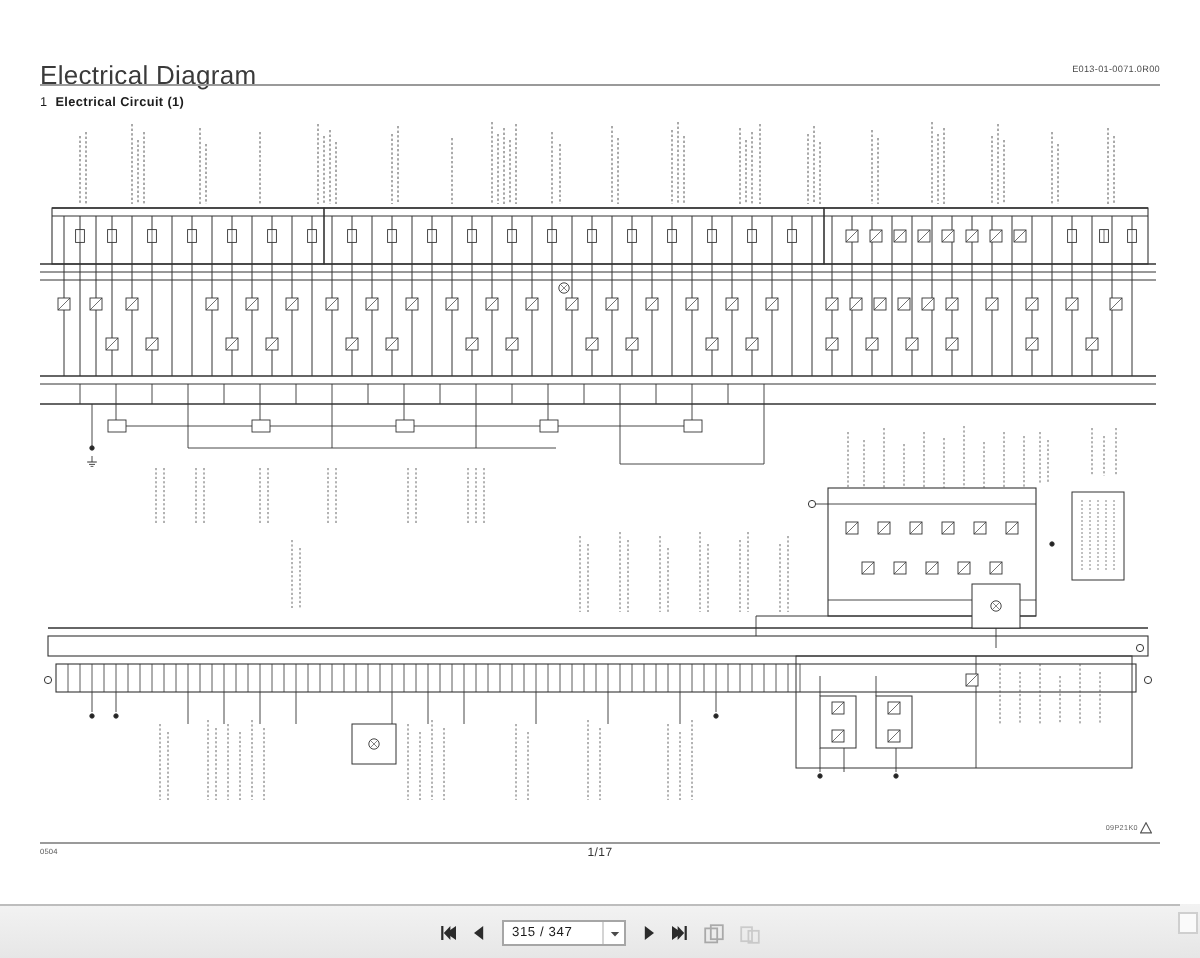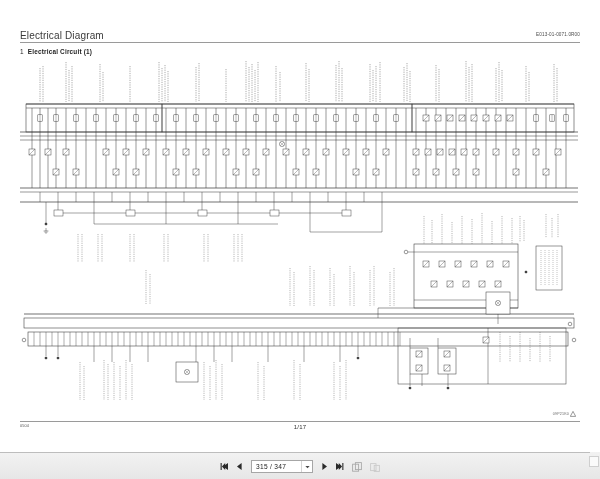--- a/index.html
+++ b/index.html
@@ -16,21 +16,21 @@
     position:absolute;left:0;top:0;width:600px;height:452px;
     background:#ffffff;overflow:hidden;
   }
   .page-inner{position:absolute;left:0;top:0;width:600px;height:452px;}
 
   .hdr-row{
     position:absolute;left:20px;top:30px;width:560px;height:12px;
   }
   .hdr-left{
     position:absolute;left:0;top:0;
-    font-size:10px;color:#3a3a3a;letter-spacing:.15px;
+    font-size:13px;color:#3a3a3a;letter-spacing:.15px;
     white-space:nowrap;
   }
   .hdr-right{
     position:absolute;right:0;top:2px;
     font-size:4.6px;color:#4a4a4a;letter-spacing:.15px;
     white-space:nowrap;
   }
   .hdr-rule{
     position:absolute;left:20px;top:42px;width:560px;height:1px;
     background:#9a9a9a;

